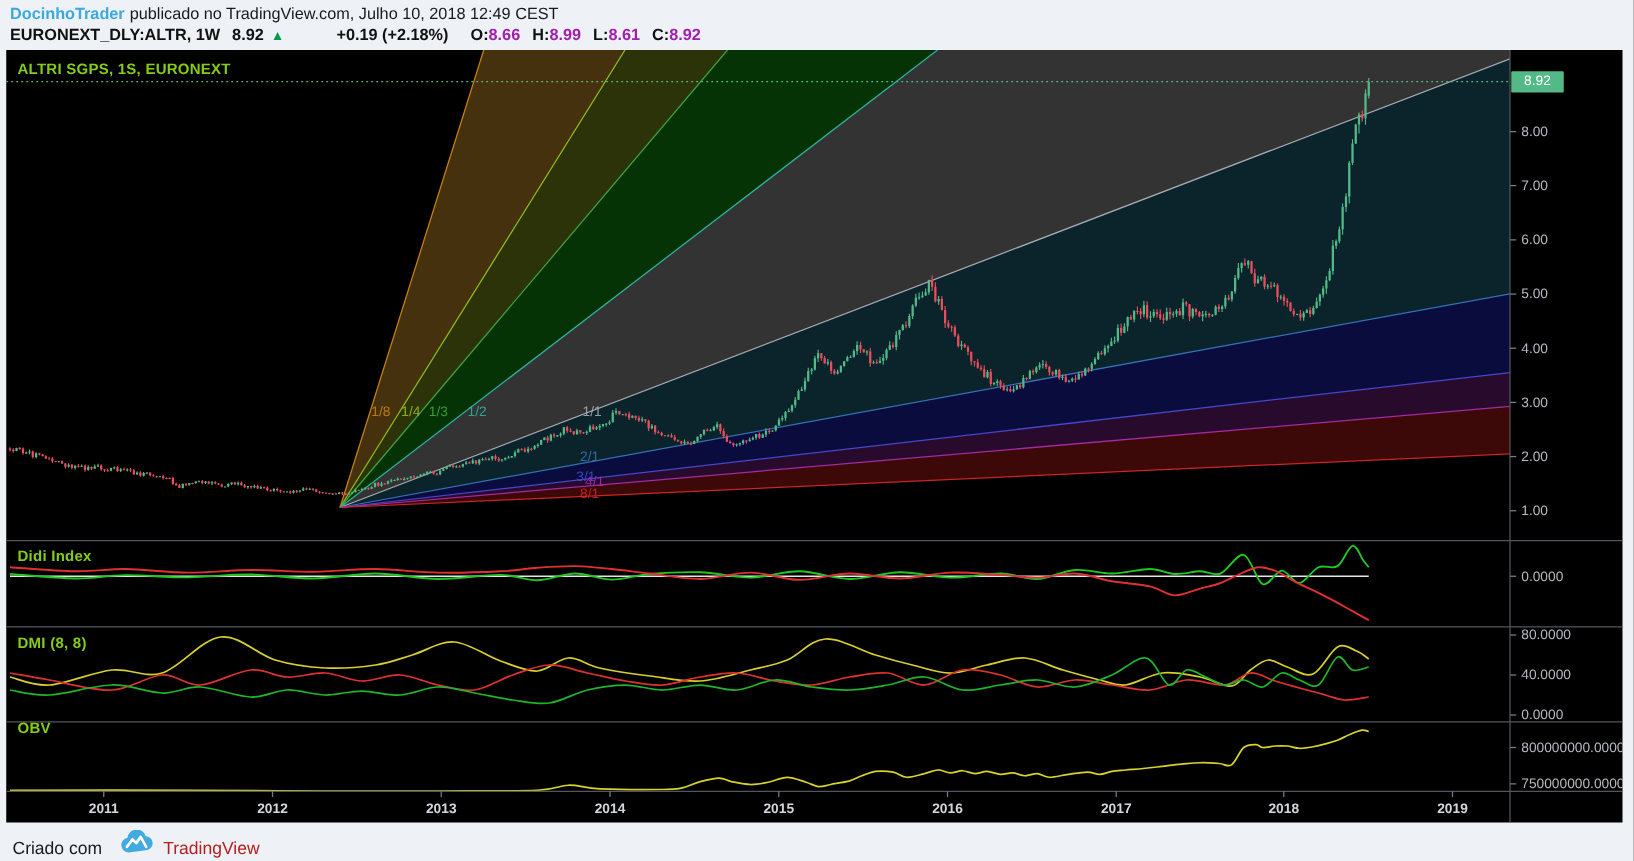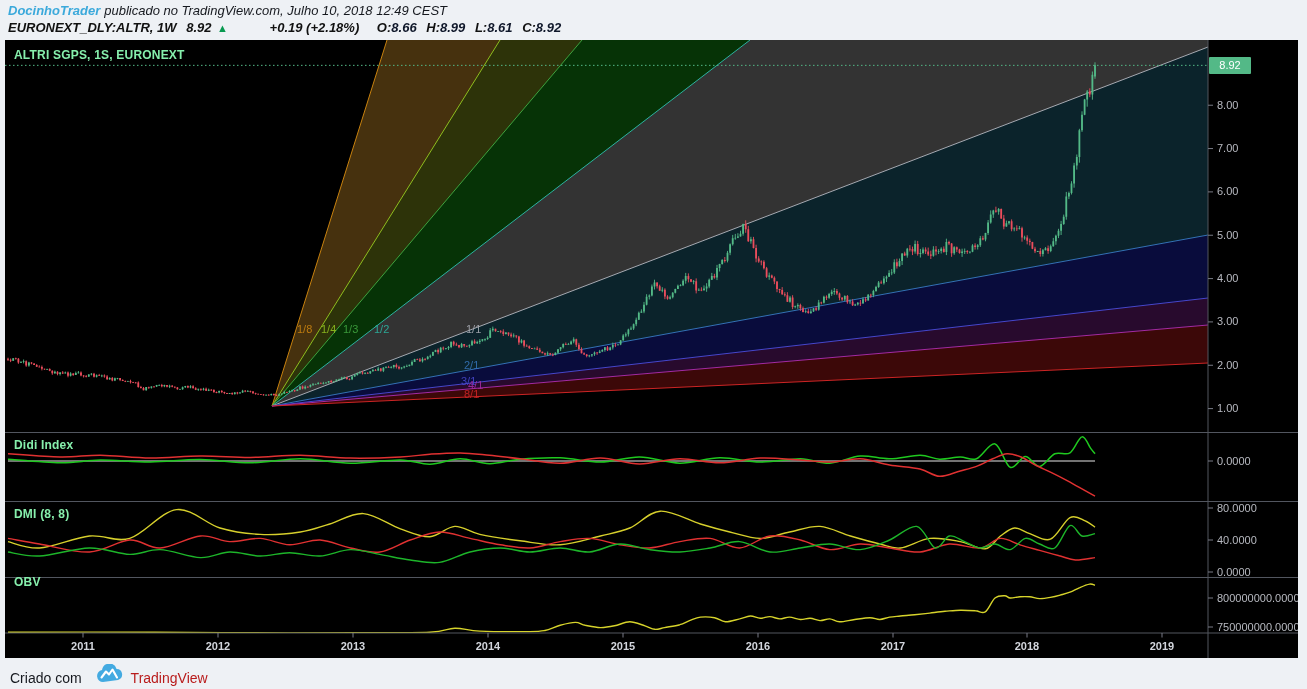--- a/index.html
+++ b/index.html
@@ -2,33 +2,33 @@
 <html><head>
 <meta charset="utf-8">
 <style>
   html,body{margin:0;padding:0;}
   body{
     width:1307px;height:689px;overflow:hidden;position:relative;
     background:#eef1f5;
     font-family:"Liberation Sans","DejaVu Sans",sans-serif;
     -webkit-font-smoothing:antialiased;
   }
-  .hdr{position:absolute;left:8px;top:2px;color:#16191f;font-style:italic;}
+  .hdr{position:absolute;left:8px;top:2px;color:#16191f;}
   .hdr-line1{font-size:13px;line-height:17px;}
   .author{color:#3ba9db;font-weight:bold;cursor:pointer;}
   .pubinfo{margin-left:4px;}
   .hdr-line2{font-size:13px;line-height:18px;font-weight:bold;color:#111;}
   .hdr-line2 .px{margin-left:6px;}
   .tri{color:#089950;font-size:11px;margin:0 2px;}
   .chg{font-weight:bold;margin-right:8px;margin-left:36px;}
   .ohlc-l{margin-left:6px;font-weight:bold;}
-  .ohlc-v{color:#0f172a;font-weight:bold;}
+  .ohlc-v{color:#a21caf;font-weight:bold;}
   #chart{position:absolute;left:5px;top:40px;width:1293px;height:618px;background:#000;}
   #chart svg{position:absolute;left:0;top:0;}
-  .pane-label{position:absolute;color:#86efac;font-size:12px;font-weight:bold;letter-spacing:.2px;z-index:5;}
+  .pane-label{position:absolute;color:#84cc16;font-size:12px;font-weight:bold;letter-spacing:.2px;z-index:5;}
   #title{left:9px;top:8px;}
   .badge{
     position:absolute;left:1204px;top:17px;width:42px;height:17px;z-index:6;
     background:#53b987;color:#fff;font-size:11px;line-height:17px;text-align:center;border-radius:1px;
   }
   .ftr{position:absolute;left:10px;top:662px;height:24px;display:flex;align-items:flex-end;font-size:14px;color:#16191f;}
   .ftr .brand{color:#b91c1c;margin-left:8px;cursor:pointer;}
   .ftr .logo{margin-left:14px;display:inline-block;}
 </style>
 </head>

